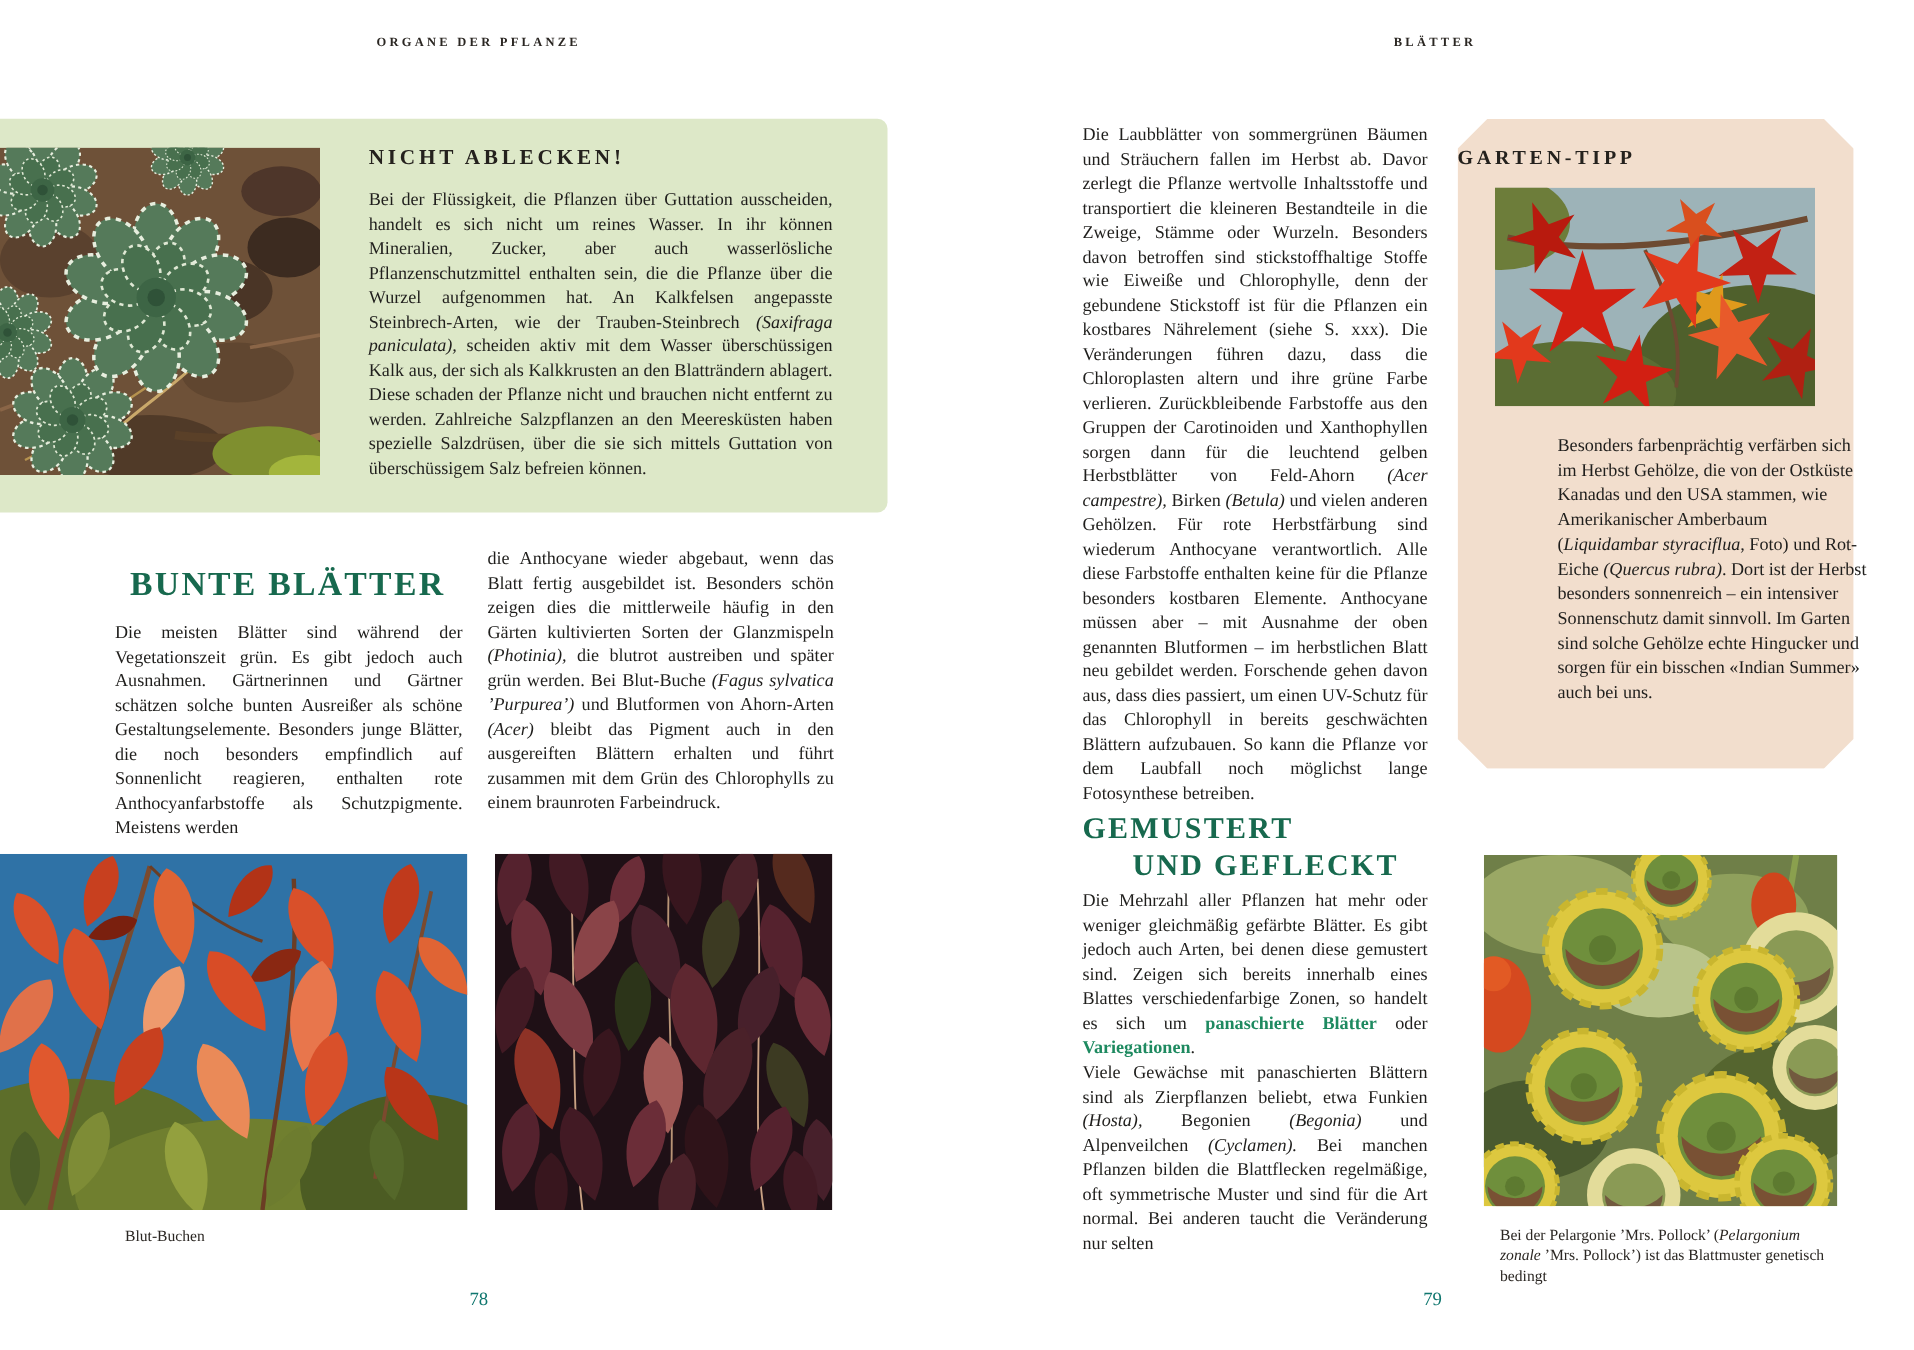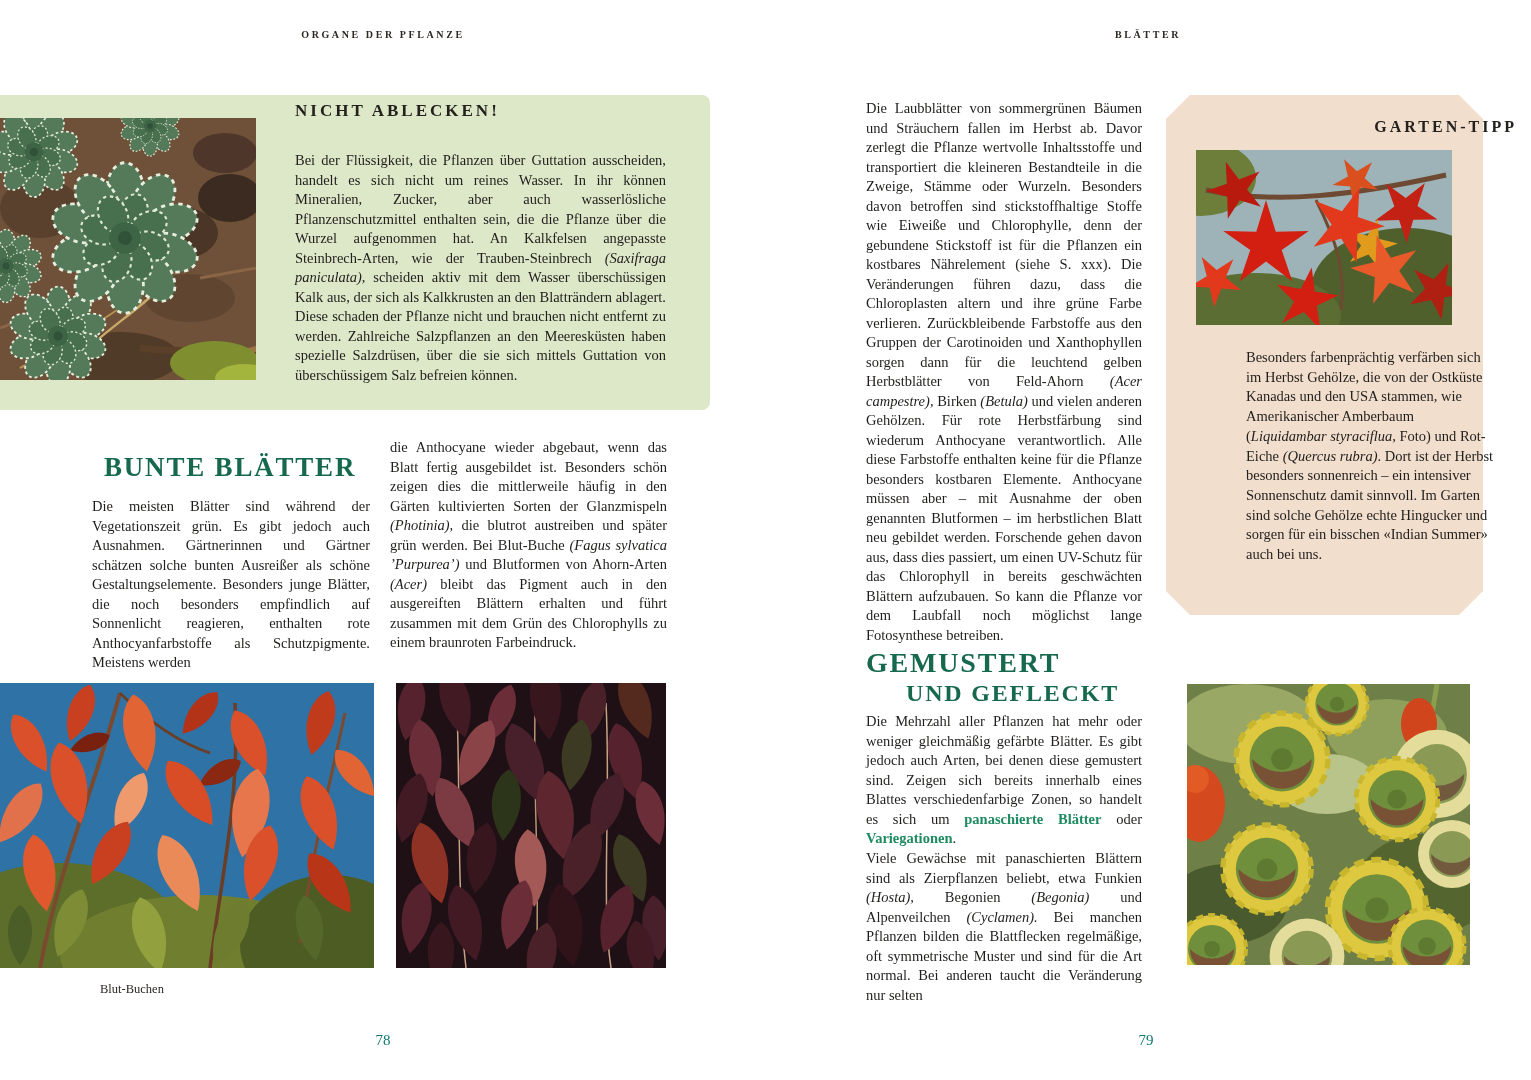--- a/index.html
+++ b/index.html
@@ -82,21 +82,21 @@
       <ellipse cx="215" cy="245" rx="45" ry="22" fill="#7f8f2f"></ellipse>
       <ellipse cx="245" cy="260" rx="30" ry="14" fill="#a3b53c"></ellipse>
       <use href="#ros" transform="translate(150,8) scale(0.7)"></use>
       <use href="#ros" transform="translate(34,34) scale(1.05)"></use>
       <use href="#ros" transform="translate(6,148) scale(0.85)"></use>
       <use href="#ros" transform="translate(58,218) scale(1.15)"></use>
       <use href="#ros" transform="translate(125,120) scale(1.75)"></use>
     </svg>
   </div>
 
-  <div class="abs serif-heading" style="left:295px;top:101px;font-size:17px;">NICHT ABLECKEN!</div>
+  <div class="abs serif-heading" style="left:295px;top:116px;font-size:17px;">NICHT ABLECKEN!</div>
   <div class="abs body-text" style="left:295px;top:151px;width:371px;"><span>Bei der Flüssigkeit, die Pflanzen über Guttation ausscheiden, handelt es sich nicht um reines Wasser. In ihr können Mineralien, Zucker, aber auch wasserlösliche Pflanzenschutzmittel enthalten sein, die die Pflanze über die Wurzel aufgenommen hat. An Kalkfelsen angepasste Steinbrech-Arten, wie der Trauben-Steinbrech </span><span class="seg-i">(Saxifraga paniculata),</span><span> scheiden aktiv mit dem Wasser überschüssigen Kalk aus, der sich als Kalkkrusten an den Blatträndern ablagert. Diese schaden der Pflanze nicht und brauchen nicht entfernt zu werden. Zahlreiche Salzpflanzen an den Meeresküsten haben spezielle Salzdrüsen, über die sie sich mittels Guttation von überschüssigem Salz befreien können.</span></div>
 
   <div class="abs green-heading" style="left:104px;top:452px;font-size:27px;">BUNTE BLÄTTER</div>
   <div class="abs body-text" style="left:92px;top:497px;width:278px;"><span>Die meisten Blätter sind während der Vegetationszeit grün. Es gibt jedoch auch Ausnahmen. Gärtnerinnen und Gärtner schätzen solche bunten Ausreißer als schöne Gestaltungselemente. Besonders junge Blätter, die noch besonders empfindlich auf Sonnenlicht reagieren, enthalten rote Anthocyanfarbstoffe als Schutzpigmente. Meistens werden</span></div>
   <div class="abs body-text" style="left:390px;top:438px;width:277px;"><span>die Anthocyane wieder abgebaut, wenn das Blatt fertig ausgebildet ist. Besonders schön zeigen dies die mittlerweile häufig in den Gärten kultivierten Sorten der Glanzmispeln </span><span class="seg-i">(Photinia),</span><span> die blutrot austreiben und später grün werden. Bei Blut-Buche </span><span class="seg-i">(Fagus sylvatica ’Purpurea’)</span><span> und Blutformen von Ahorn-Arten </span><span class="seg-i">(Acer)</span><span> bleibt das Pigment auch in den ausgereiften Blättern erhalten und führt zusammen mit dem Grün des Chlorophylls zu einem braunroten Farbeindruck.</span></div>
 
   <div class="abs photo" style="left:0;top:683px;width:374px;height:285px;">
     <svg viewBox="0 0 374 285" preserveAspectRatio="none">
       <defs>
           <path id="leaf" d="M0,-30 C15,-20 17,8 0,30 C-17,8 -15,-20 0,-30 Z"></path>
@@ -181,28 +181,28 @@
   </div>
 
   <div class="abs caption" style="left:100px;top:981px;">Blut-Buchen</div>
 
   <div class="abs page-number" style="left:358px;top:1032px;width:50px;">78</div>
 
   <div class="abs running-head" style="left:998px;top:29px;width:300px;">BLÄTTER</div>
 
   <div class="abs body-text" style="left:866px;top:99px;width:276px;"><span>Die Laubblätter von sommergrünen Bäumen und Sträuchern fallen im Herbst ab. Davor zerlegt die Pflanze wertvolle Inhaltsstoffe und transportiert die kleineren Bestandteile in die Zweige, Stämme oder Wurzeln. Besonders davon betroffen sind stickstoffhaltige Stoffe wie Eiweiße und Chlorophylle, denn der gebundene Stickstoff ist für die Pflanzen ein kostbares Nährelement (siehe S. xxx). Die Veränderungen führen dazu, dass die Chloroplasten altern und ihre grüne Farbe verlieren. Zurückbleibende Farbstoffe aus den Gruppen der Carotinoiden und Xanthophyllen sorgen dann für die leuchtend gelben Herbstblätter von Feld-Ahorn </span><span class="seg-i">(Acer campestre),</span><span> Birken </span><span class="seg-i">(Betula)</span><span> und vielen anderen Gehölzen. Für rote Herbstfärbung sind wiederum Anthocyane verantwortlich. Alle diese Farbstoffe enthalten keine für die Pflanze besonders kostbaren Elemente. Anthocyane müssen aber – mit Ausnahme der oben genannten Blutformen – im herbstlichen Blatt neu gebildet werden. Forschende gehen davon aus, dass dies passiert, um einen UV-Schutz für das Chlorophyll in bereits geschwächten Blättern aufzubauen. So kann die Pflanze vor dem Laubfall noch möglichst lange Fotosynthese betreiben.</span></div>
 
-  <div class="abs green-heading" style="left:866px;top:648px;font-size:28px;line-height:30px;">GEMUSTERT</div>
+  <div class="abs green-heading" style="left:866px;top:648px;font-size:24px;line-height:30px;">GEMUSTERT</div>
   <div class="abs green-heading" style="left:866px;top:678px;font-size:24px;line-height:30px;margin-left:40px;">UND GEFLECKT</div>
 
   <div class="abs body-text" style="left:866px;top:712px;width:276px;"><span>Die Mehrzahl aller Pflanzen hat mehr oder weniger gleichmäßig gefärbte Blätter. Es gibt jedoch auch Arten, bei denen diese gemustert sind. Zeigen sich bereits innerhalb eines Blattes verschiedenfarbige Zonen, so handelt es sich um </span><span class="seg-g">panaschierte Blätter</span><span> oder </span><span class="seg-g">Variegationen</span><span>.</span></div>
   <div class="abs body-text" style="left:866px;top:849px;width:276px;"><span>Viele Gewächse mit panaschierten Blättern sind als Zierpflanzen beliebt, etwa Funkien </span><span class="seg-i">(Hosta),</span><span> Begonien </span><span class="seg-i">(Begonia)</span><span> und Alpenveilchen </span><span class="seg-i">(Cyclamen).</span><span> Bei manchen Pflanzen bilden die Blattflecken regelmäßige, oft symmetrische Muster und sind für die Art normal. Bei anderen taucht die Veränderung nur selten</span></div>
 
   <div class="abs tipbox" style="left:1166px;top:95px;width:317px;height:520px;"></div>
-  <div class="abs serif-heading" style="left:1200px;top:118px;width:317px;font-size:16px;text-align:right;">GARTEN-TIPP</div>
+  <div class="abs serif-heading" style="left:1166px;top:118px;width:317px;font-size:16px;text-align:left;">GARTEN-TIPP</div>
 
   <div class="abs photo" style="left:1196px;top:150px;width:256px;height:175px;">
     <svg viewBox="0 0 256 175" preserveAspectRatio="none">
       <defs>
         <polygon id="star" points="0,-30 6.5,-8.9 28.5,-9.3 10.5,3.4 17.6,24.3 0,11 -17.6,24.3 -10.5,3.4 -28.5,-9.3 -6.5,-8.9"></polygon>
       </defs>
       <rect width="256" height="175" fill="#9db3b8"></rect>
       <ellipse cx="210" cy="140" rx="95" ry="62" fill="#4f602c"></ellipse>
       <ellipse cx="60" cy="165" rx="85" ry="42" fill="#5b6d33"></ellipse>
       <ellipse cx="5" cy="28" rx="55" ry="38" fill="#6d7d3a"></ellipse>
@@ -255,16 +255,17 @@
       <use href="#plf" transform="translate(95,75) scale(1.35)"></use>
       <use href="#plf" transform="translate(210,115) scale(1.2)"></use>
       <use href="#plf" transform="translate(80,185) scale(1.3)"></use>
       <use href="#plf" transform="translate(190,225) scale(1.45)"></use>
       <use href="#plf" transform="translate(25,265)"></use>
       <use href="#plf" transform="translate(240,262) scale(1.1)"></use>
       <use href="#plf2" transform="translate(120,272) scale(1.1)"></use>
     </svg>
   </div>
 
+  <div class="abs caption" style="left:1200px;top:980px;width:262px;"><span>Bei der Pelargonie ’Mrs. Pollock’ (</span><span class="seg-i">Pelargonium zonale</span><span> ’Mrs. Pollock’) ist das Blattmuster genetisch bedingt</span></div>
 
   <div class="abs page-number" style="left:1121px;top:1032px;width:50px;">79</div>
 
 </div>
 
 </body></html>

